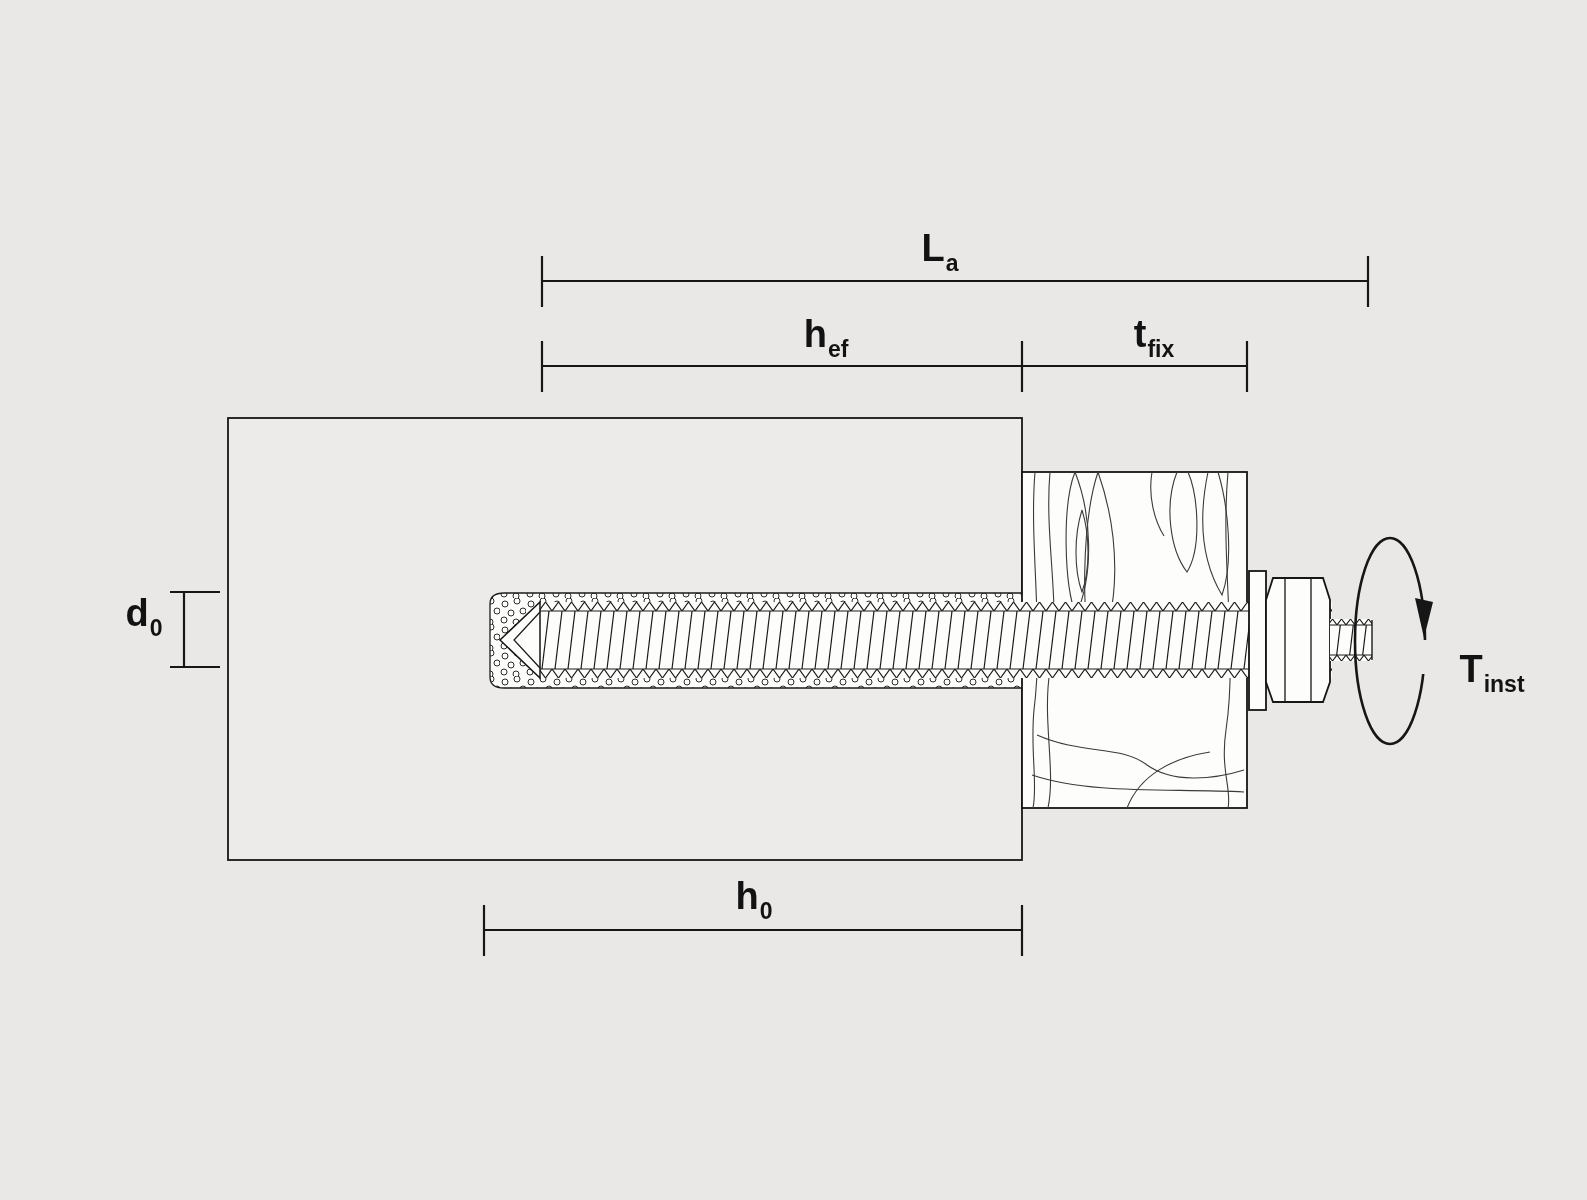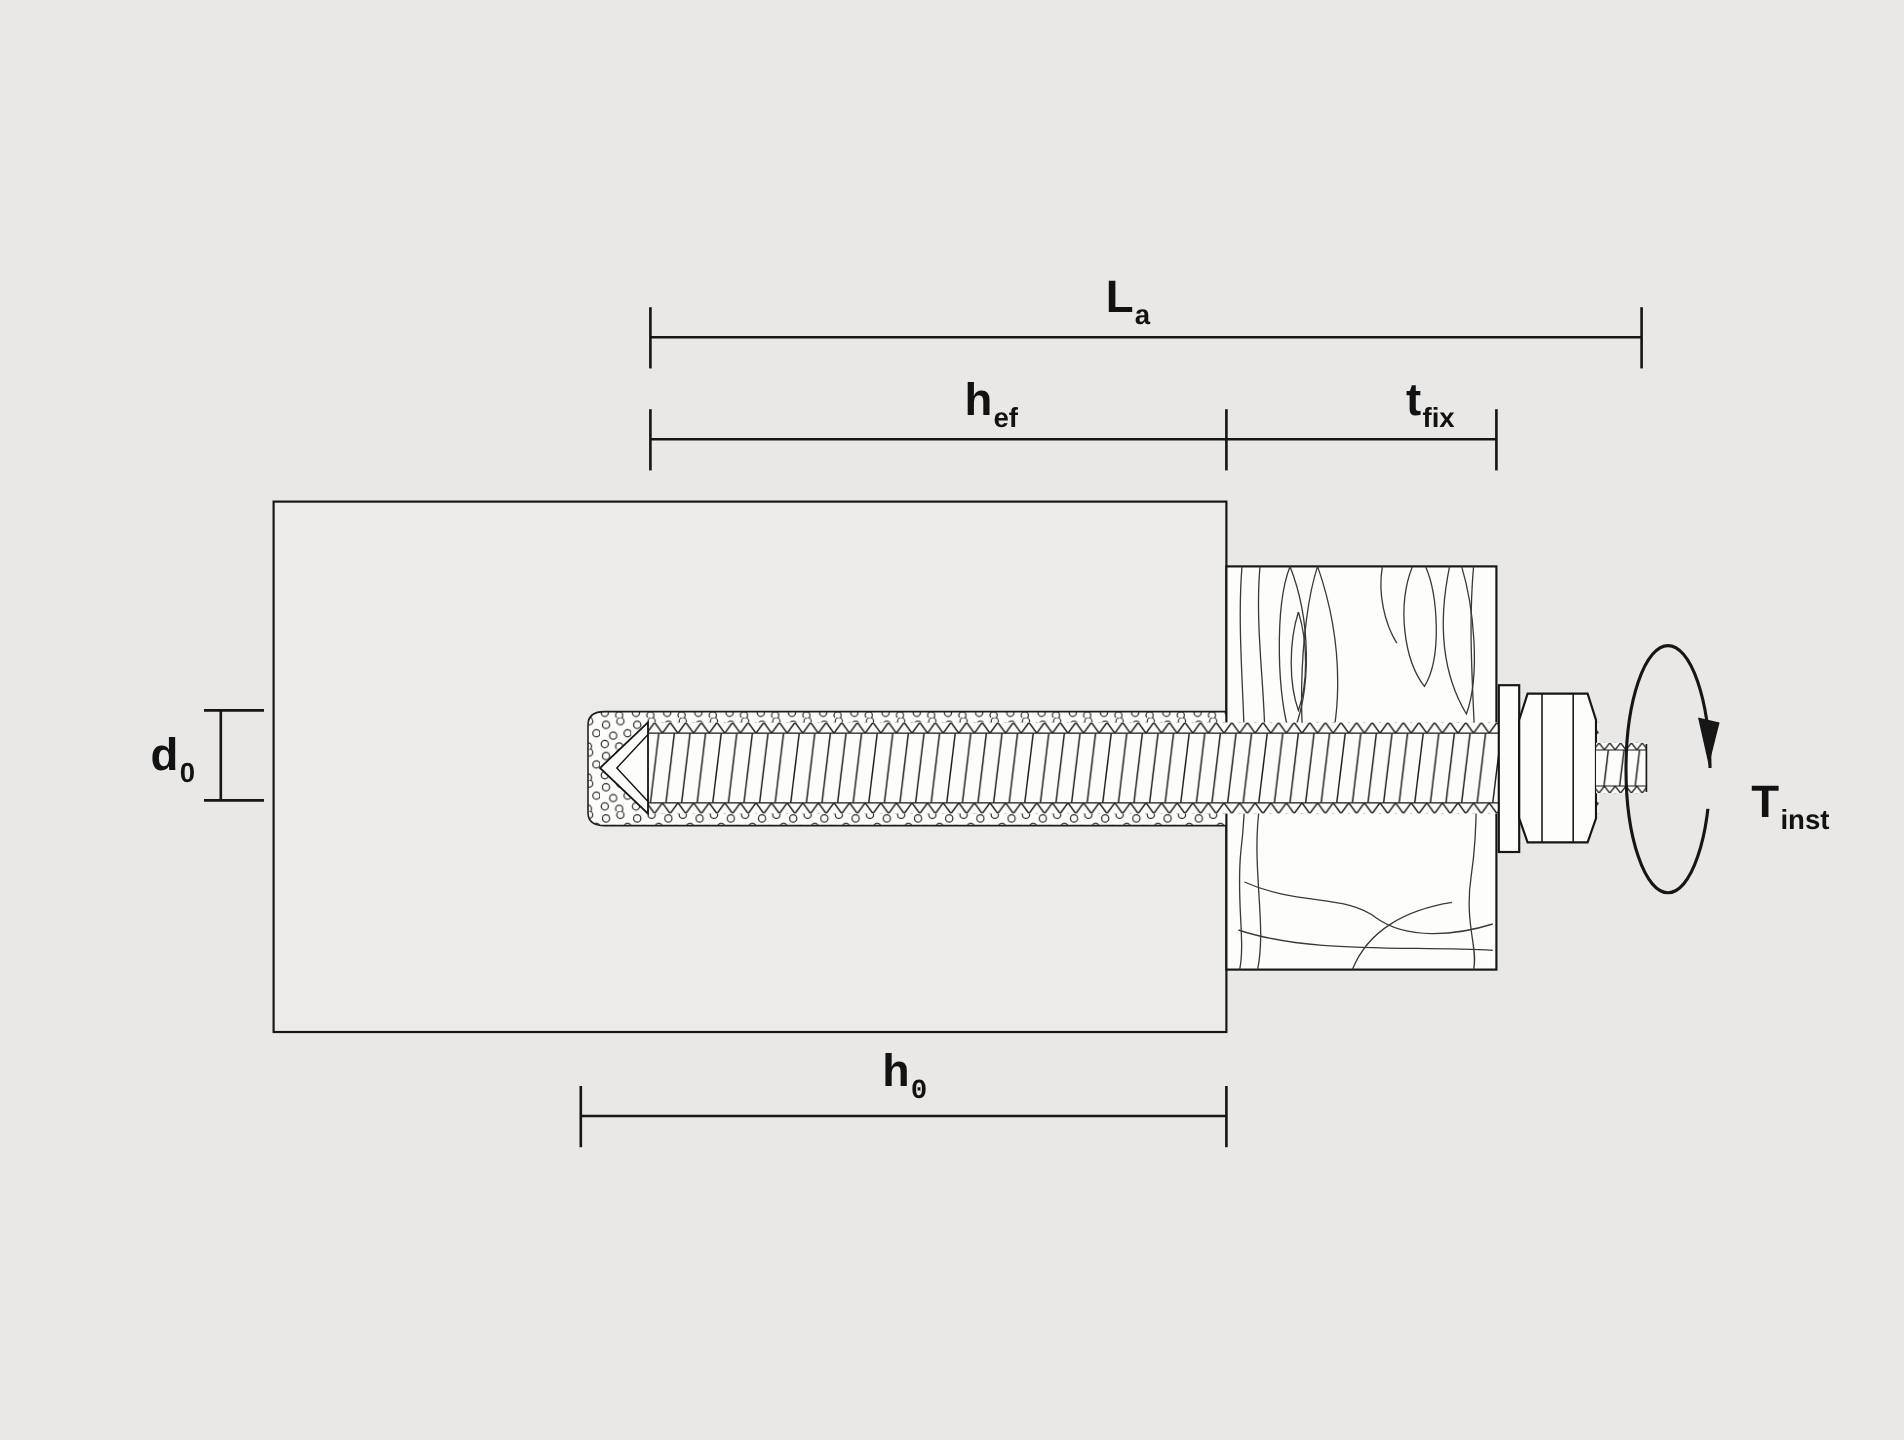--- a/index.html
+++ b/index.html
@@ -143,29 +143,29 @@
 </svg>
 
 <div class="dim-label" style="left:908px;top:248px;">
   <span class="base">L</span><span class="sub">a</span>
 </div>
 
 <div class="dim-label" style="left:794px;top:334px;">
   <span class="base">h</span><span class="sub">ef</span>
 </div>
 
-<div class="dim-label" style="left:1160px;top:334px;">
+<div class="dim-label" style="left:1122px;top:334px;">
   <span class="base">t</span><span class="sub">fix</span>
 </div>
 
-<div class="dim-label" style="left:722px;top:896px;font-family:Liberation Mono, monospace;">
+<div class="dim-label" style="left:722px;top:896px;">
   <span class="base">h</span><span class="sub">0</span>
 </div>
 
-<div class="dim-label" style="left:112px;top:630px;">
+<div class="dim-label" style="left:112px;top:613px;">
   <span class="base">d</span><span class="sub">0</span>
 </div>
 
 <div class="dim-label" style="left:1460px;top:669px;">
   <span class="base">T</span><span class="sub">inst</span>
 </div>
 
 </div>
 
 </body></html>

